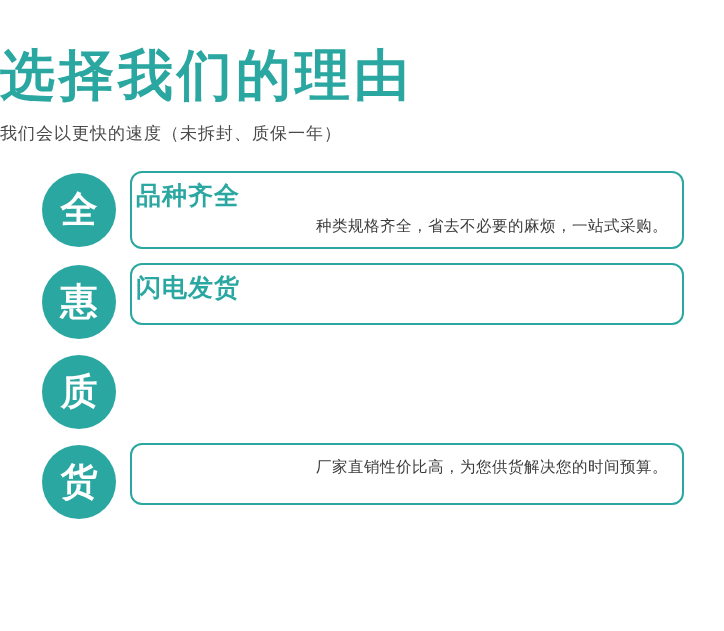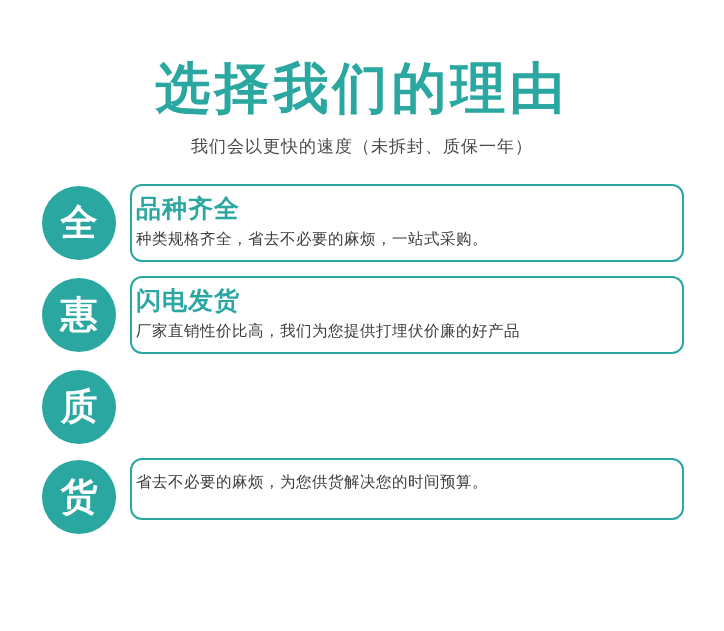--- a/index.html
+++ b/index.html
@@ -13,22 +13,22 @@
     font-family: "Liberation Sans", sans-serif;
     overflow: hidden;
   }
   .page {
     position: relative;
     width: 724px;
     height: 631px;
     box-sizing: border-box;
   }
   .header {
-    padding-top: 58px;
-    text-align: center;
+    padding-top: 45px;
+    text-align: left;
   }
   .main-title {
     font-family: "DejaVu Sans", sans-serif;
     font-size: 55px;
     font-weight: bold;
     color: #2aa7a0;
     letter-spacing: 4px;
     line-height: 1.1;
     margin: 0;
   }
@@ -78,20 +78,21 @@
     color: #2aa7a0;
     letter-spacing: 1px;
     line-height: 1.25;
   }
   .panel-desc {
     margin-top: 5px;
     font-size: 15.5px;
     color: #3c3c3c;
     line-height: 1.35;
     letter-spacing: 0.5px;
+    text-align: right;
   }
   .item-4 .panel {
     border-bottom-left-radius: 12px;
     border-bottom-right-radius: 12px;
   }
 </style>
 </head>
 <body>
 
 <div class="page">
@@ -108,29 +109,28 @@
       <div class="panel">
         <div class="panel-title">品种齐全</div>
         <div class="panel-desc">种类规格齐全，省去不必要的麻烦，一站式采购。</div>
       </div>
     </div>
 
     <div class="item item-2">
       <div class="badge">惠</div>
       <div class="panel">
         <div class="panel-title">闪电发货</div>
-        <div class="panel-desc">厂家直销性价比高，我们为您提供打埋伏价廉的好产品</div>
       </div>
     </div>
 
     <div class="item item-3">
       <div class="badge">质</div>
     </div>
 
     <div class="item item-4">
       <div class="badge">货</div>
       <div class="panel">
-        <div class="panel-desc">省去不必要的麻烦，为您供货解决您的时间预算。</div>
+        <div class="panel-desc">厂家直销性价比高，为您供货解决您的时间预算。</div>
       </div>
     </div>
 
   </div>
 </div>
 
 </body></html>

